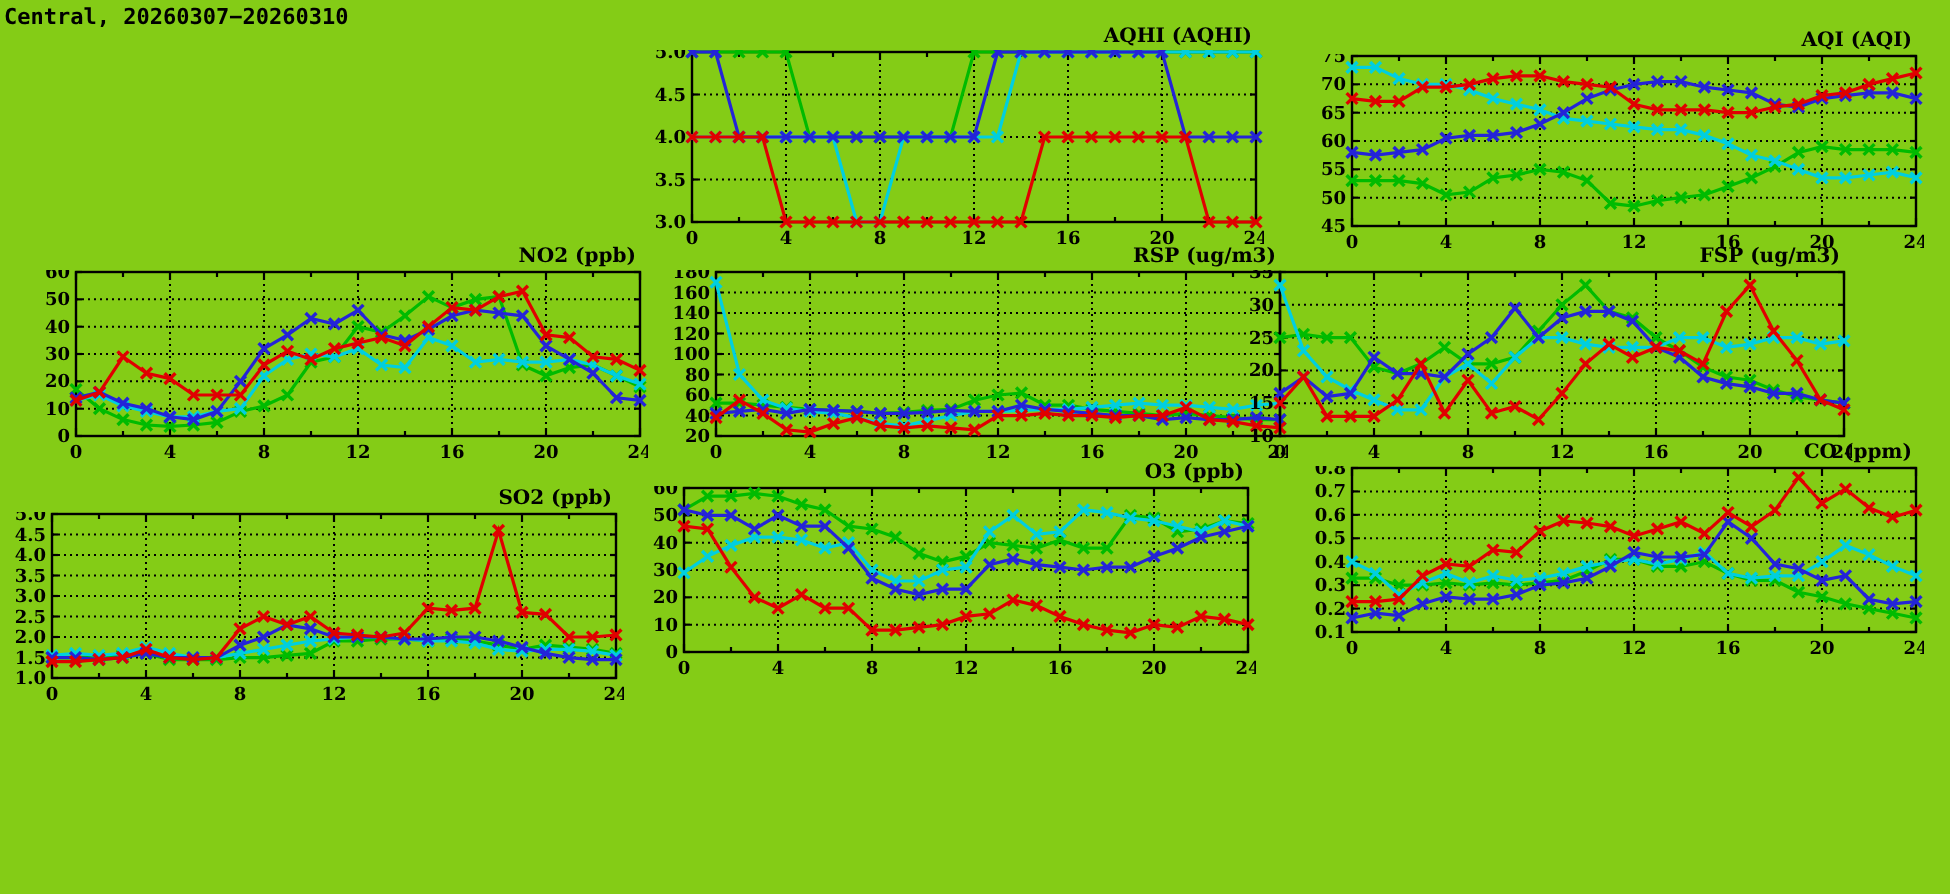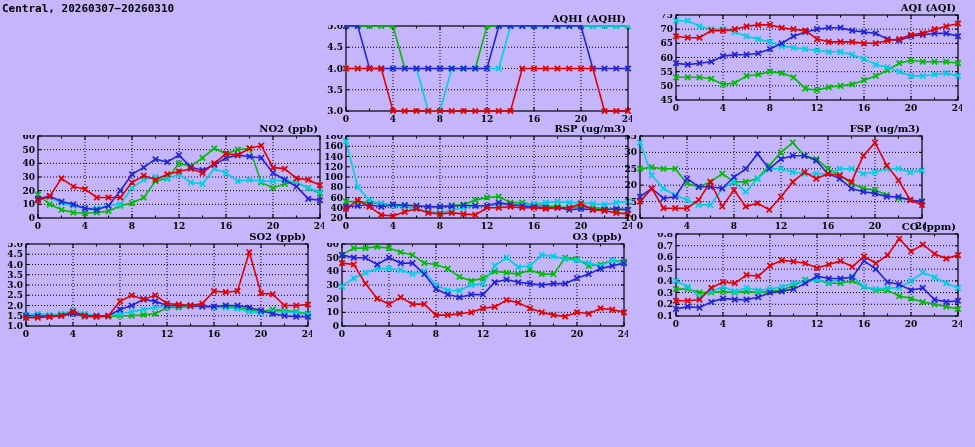--- a/index.html
+++ b/index.html
@@ -1,27 +1,27 @@
 <!DOCTYPE html>
 <html><head>
 <meta charset="utf-8">
 <style>
   html,body{margin:0;padding:0;background:#ffffff;}
-  #screen{position:relative;width:975px;height:447px;background:#c4b5fd;overflow:hidden;
+  #screen{position:relative;width:975px;height:447px;background:#84cc16;overflow:hidden;
           font-family:"DejaVu Serif",serif;}
   #page-title{position:absolute;left:2px;top:2px;font:bold 11px "DejaVu Sans Mono",monospace;color:#000;}
   .chart{position:absolute;width:312px;}
   .ctitle{position:absolute;top:2px;right:6px;font:bold 10px "DejaVu Serif",serif;color:#000;white-space:nowrap;}
   .plot{position:absolute;left:0;top:14px;}
   #c-aqhi{left:320px;top:11px;height:115px}
-  #c-aqi {left:650px;top:0;height:115px}
+  #c-aqi {left:650px;top:13px;height:115px}
   #c-no2 {left:12px;  top:121px;height:112px}
-  #c-rsp {left:320px;top:121px;height:112px}
+  #c-rsp {left:332px;top:121px;height:112px}
   #c-fsp {left:614px;top:121px;height:112px}
-  #c-so2 {left:0px;  top:229px;height:112px}
+  #c-so2 {left:0px;  top:242px;height:112px}
   #c-o3  {left:316px;top:229px;height:112px}
   #c-co  {left:650px;top:219px;height:112px}
   .grid{stroke:#000;stroke-width:1;stroke-dasharray:1 2;}
   .frame{fill:none;stroke:#000;stroke-width:1.2;}
   .tick{stroke:#000;stroke-width:1.1;}
   .xlab,.ylab{font:bold 9px "DejaVu Serif",serif;fill:#000;}
 </style>
 </head>
 <body>
 

